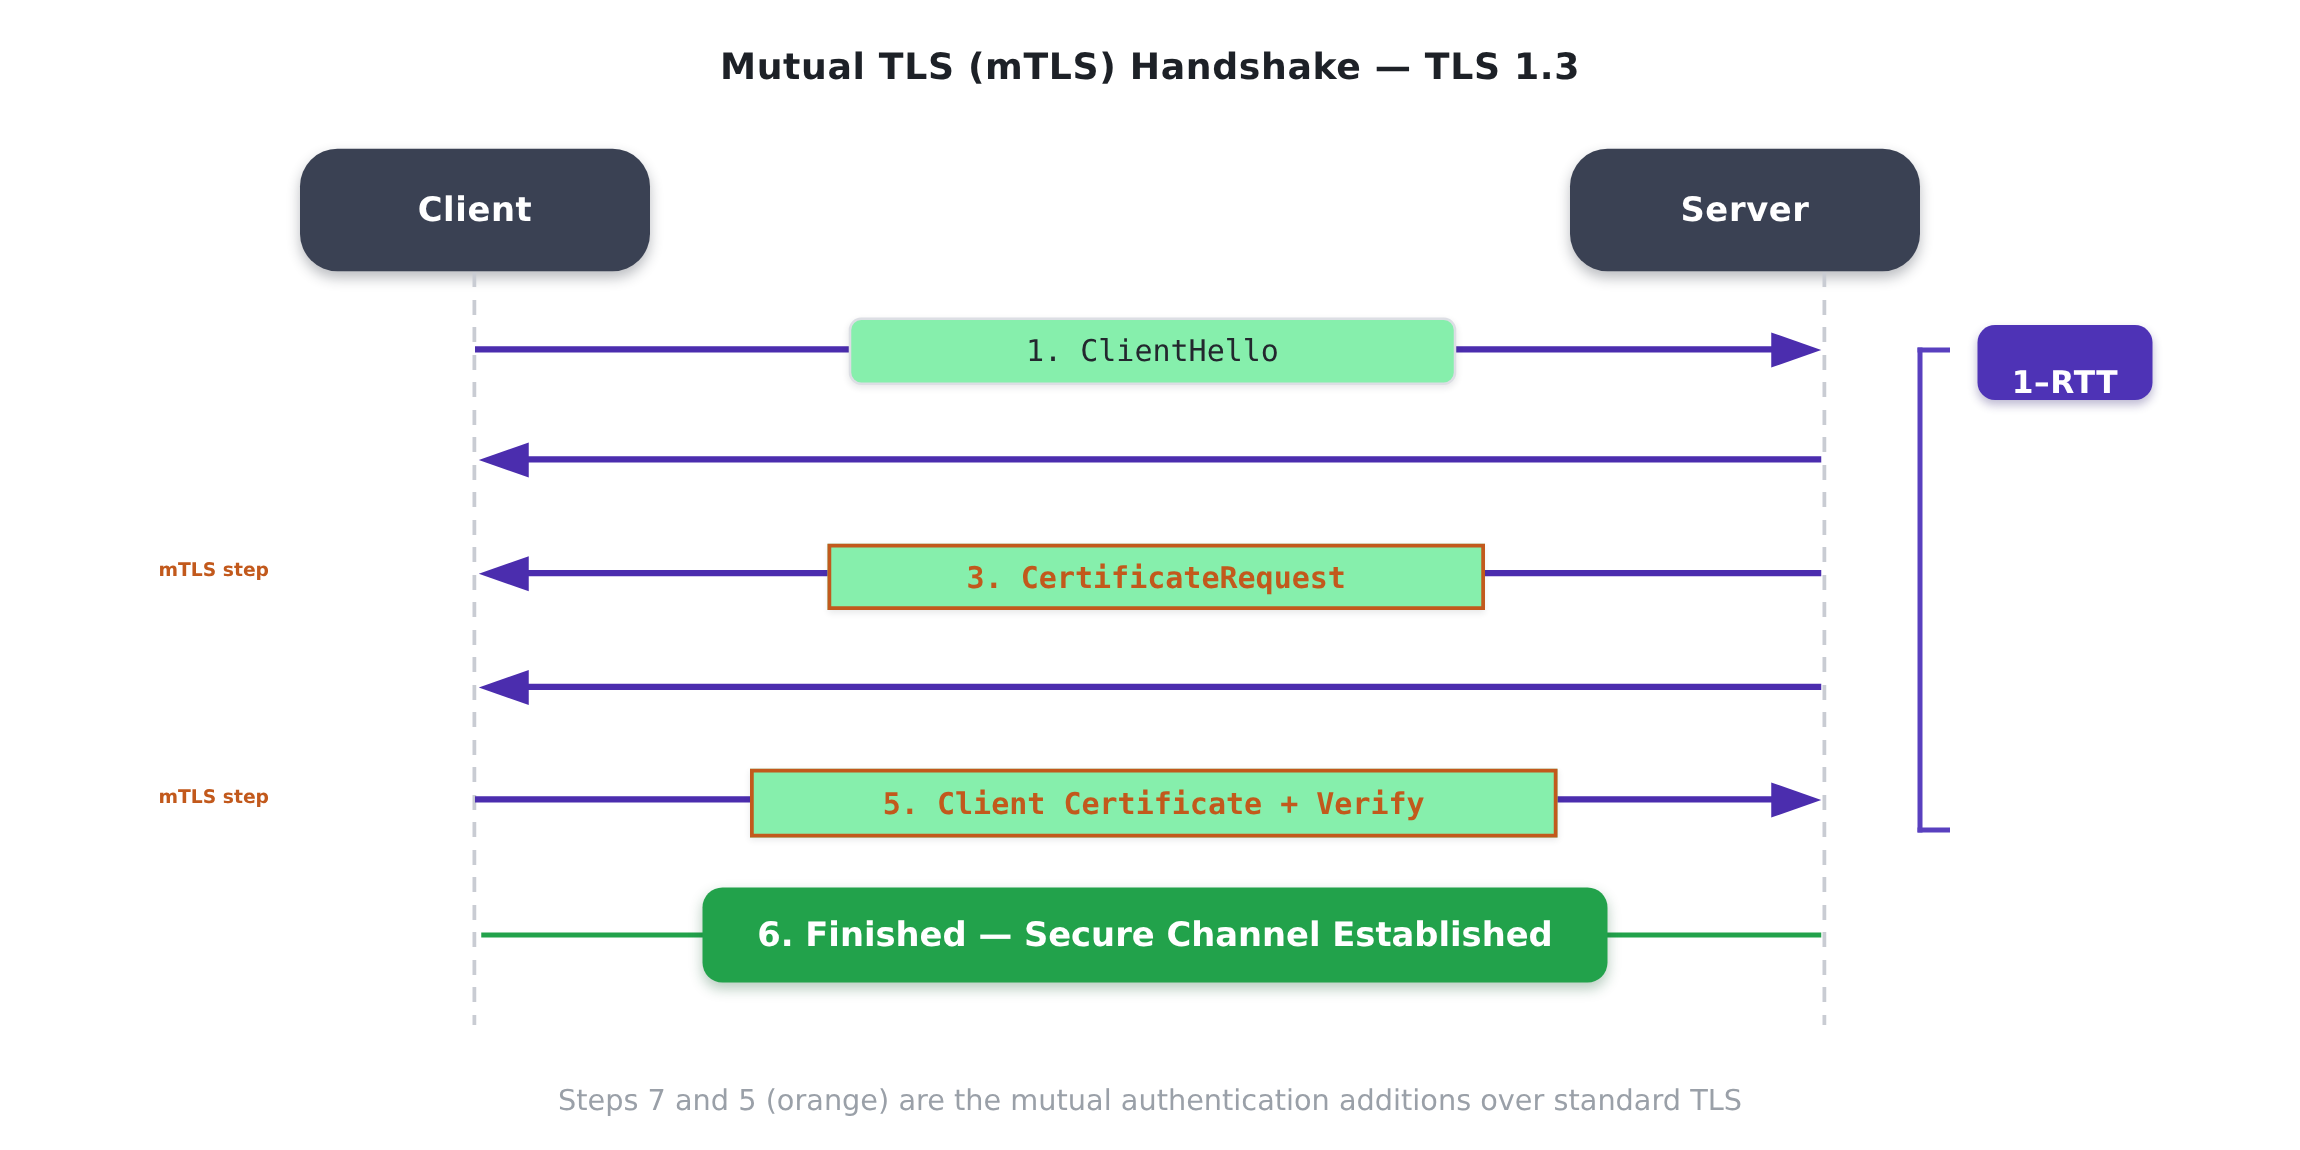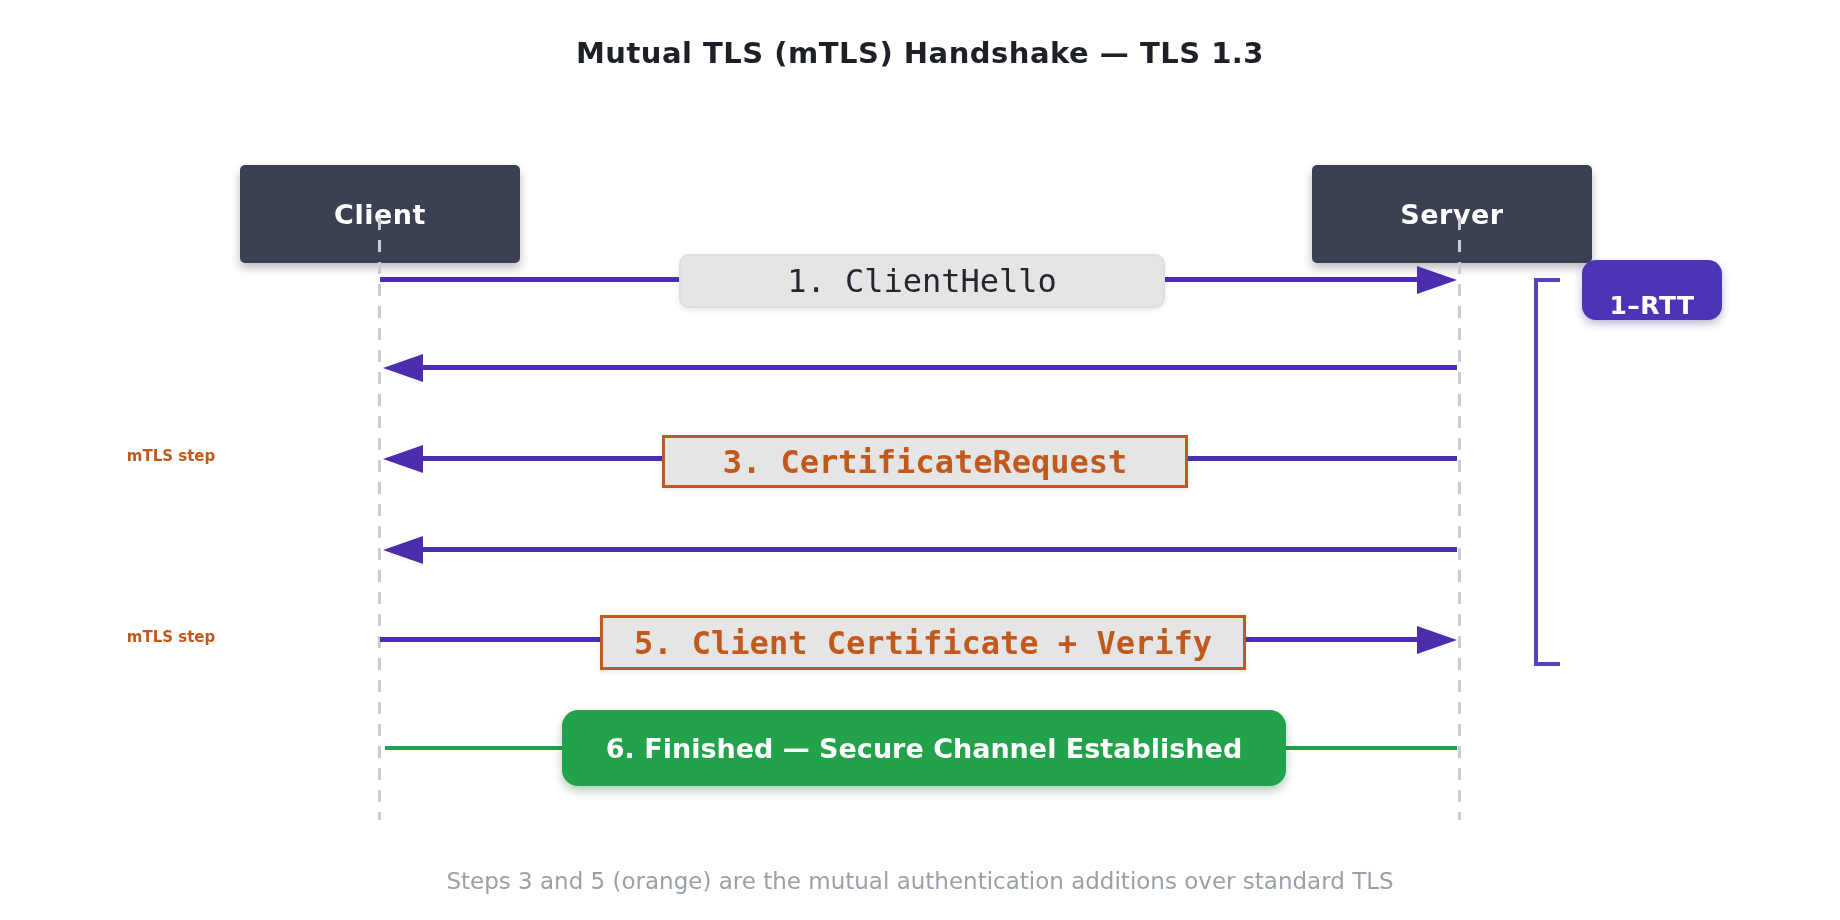--- a/index.html
+++ b/index.html
@@ -12,28 +12,27 @@
   }
   .title{
     position:absolute;left:0;top:36px;width:1840px;
     text-align:center;margin:0;
     font-size:29px;font-weight:bold;color:var(--title-dark);
     letter-spacing:.5px;
   }
   
   .actor{
     position:absolute;top:119px;width:280px;height:98px;
-    background:var(--dark);border-radius:5px;
+    background:var(--dark);border-radius:30px;
     display:flex;align-items:center;justify-content:center;
     color:#ffffff;font-size:27px;font-weight:bold;letter-spacing:.5px;
     box-shadow:0 5px 10px rgba(30,35,50,.30);
-    margin-top:46px;
   }
   .actor-client{left:240px;}
-  .actor-server{left:1312px;}
+  .actor-server{left:1256px;}
   
   .lifeline{
     position:absolute;top:218px;width:3px;height:602px;
     background:repeating-linear-gradient(to bottom,var(--lifeline) 0 12px,transparent 12px 22px);
   }
   .lifeline-client{left:378px;}
   .lifeline-server{left:1458px;}
   
   .msg-line{position:absolute;height:5px;background:var(--purple);}
   .line-r1{left:380px;top:277px;width:1040px;}
@@ -46,25 +45,25 @@
   .arrow{position:absolute;width:0;height:0;border-top:14px solid transparent;border-bottom:14px solid transparent;}
   .arrow-right{border-left:40px solid var(--purple);}
   .arrow-left{border-right:40px solid var(--purple);}
   .ar-r1{left:1417px;top:266px;}
   .ar-r2{left:383px;top:354px;}
   .ar-r3{left:383px;top:445px;}
   .ar-r4{left:383px;top:536px;}
   .ar-r5{left:1417px;top:626px;}
   
   .msg-box{
-    position:absolute;background:#e5e5e5;
+    position:absolute;background:#86efac;
     border:2px solid var(--box-border);border-radius:10px;
     display:flex;align-items:center;justify-content:center;
     font-family:"DejaVu Sans Mono","Liberation Mono",monospace;
-    font-size:32px;color:#23272e;
+    font-size:24px;color:#23272e;
     box-shadow:0 2px 5px rgba(30,35,50,.10);
   }
   .msg-box.mtls{
     border:3px solid var(--orange);border-radius:0;
     color:var(--orange);font-weight:bold;
   }
   .box-r1{left:679px;top:254px;width:482px;height:50px;}
   .box-r2{left:623px;top:342px;width:594px;height:50px;}
   .box-r3{left:662px;top:435px;width:520px;height:47px;}
   .box-r4{left:600px;top:524px;width:640px;height:50px;}
@@ -149,15 +148,15 @@
   <div class="msg-line line-r6"></div>
   <div class="box-r6">
     <span>6. Finished — Secure Channel Established</span>
   </div>
 
   <div class="rtt-bracket"></div>
   <div class="rtt-badge">
     <span>1–RTT</span>
   </div>
 
-  <div class="footer-note">Steps 3 and 5 (orange) are the mutual authentication additions over standard TLS</div>
+  <div class="footer-note">Steps 7 and 5 (orange) are the mutual authentication additions over standard TLS</div>
 
 </div>
 
 </body></html>

